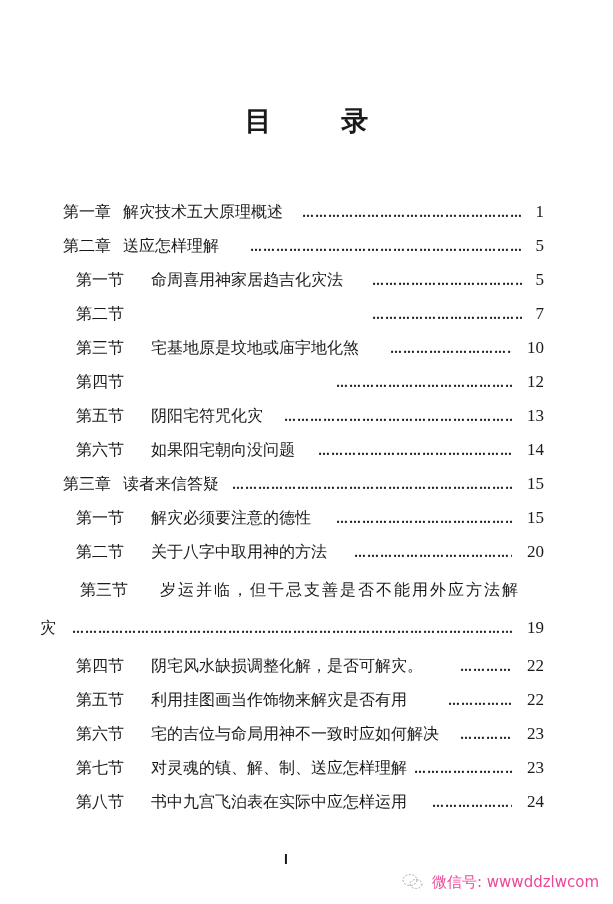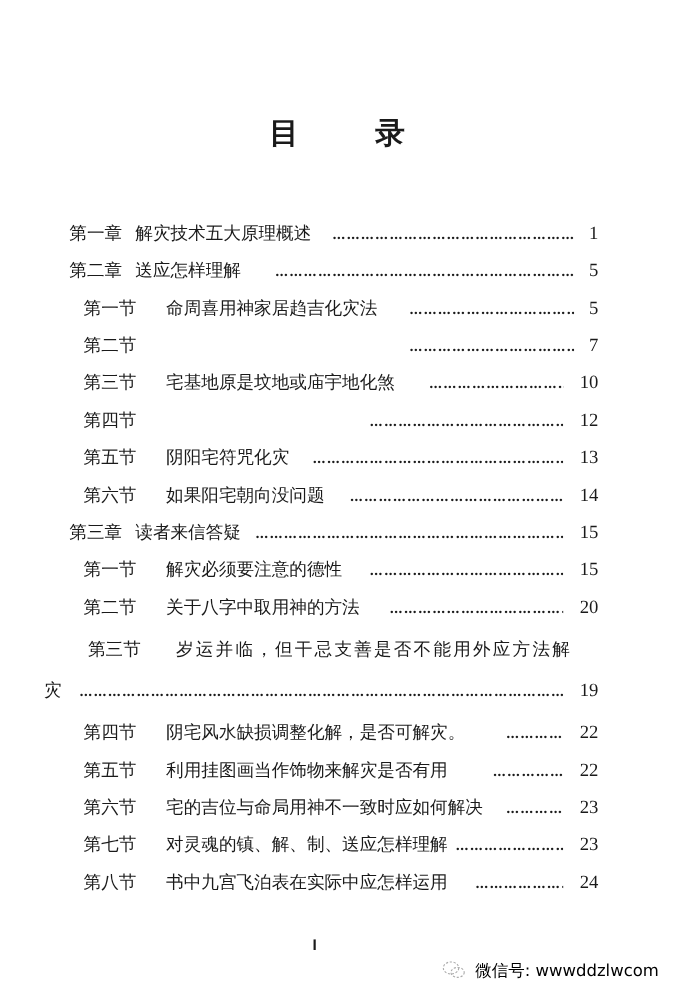--- a/index.html
+++ b/index.html
@@ -29,21 +29,21 @@
   .section .num { left:76px; }
   .section .ttl { left:151px;text-align:center; }
   .wrap-top .num { left:80px; }
   .wrap-top .ttl { left:160px; letter-spacing:2px; }
   .wrap-bottom .ttl { left:40px; }
   .pagenum {
     position:absolute; top:851px; left:284px; font-size:14px; font-family:"Liberation Sans", sans-serif; font-weight:bold;
   }
   .watermark {
     position:absolute; top:868px; left:400px; width:213px; height:28px;
-    display:flex; align-items:center; color:#000000; font-family:"DejaVu Sans", sans-serif; font-size:15px;
+    display:flex; align-items:center; color:#ec4899; font-family:"DejaVu Sans", sans-serif; font-size:15px;
     background:rgba(255,255,255,0.9);
   }
   .watermark .wm-icon { width:22px; height:18px; margin:0 8px 0 2px; }
 </style>
 </head>
 <body>
 
 <div class="title">目 录</div>
 
 <div class="toc">

